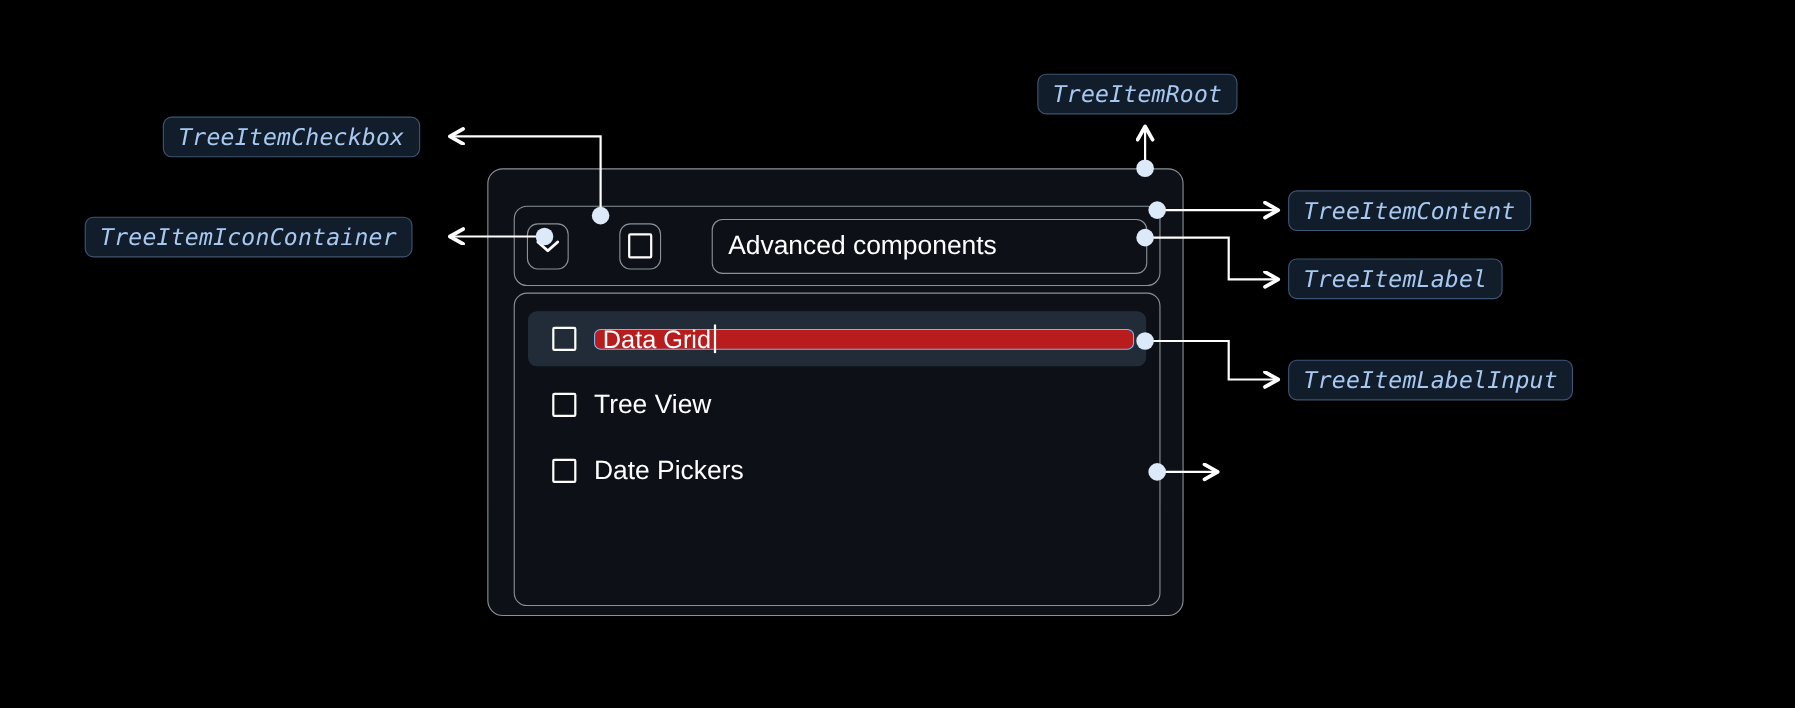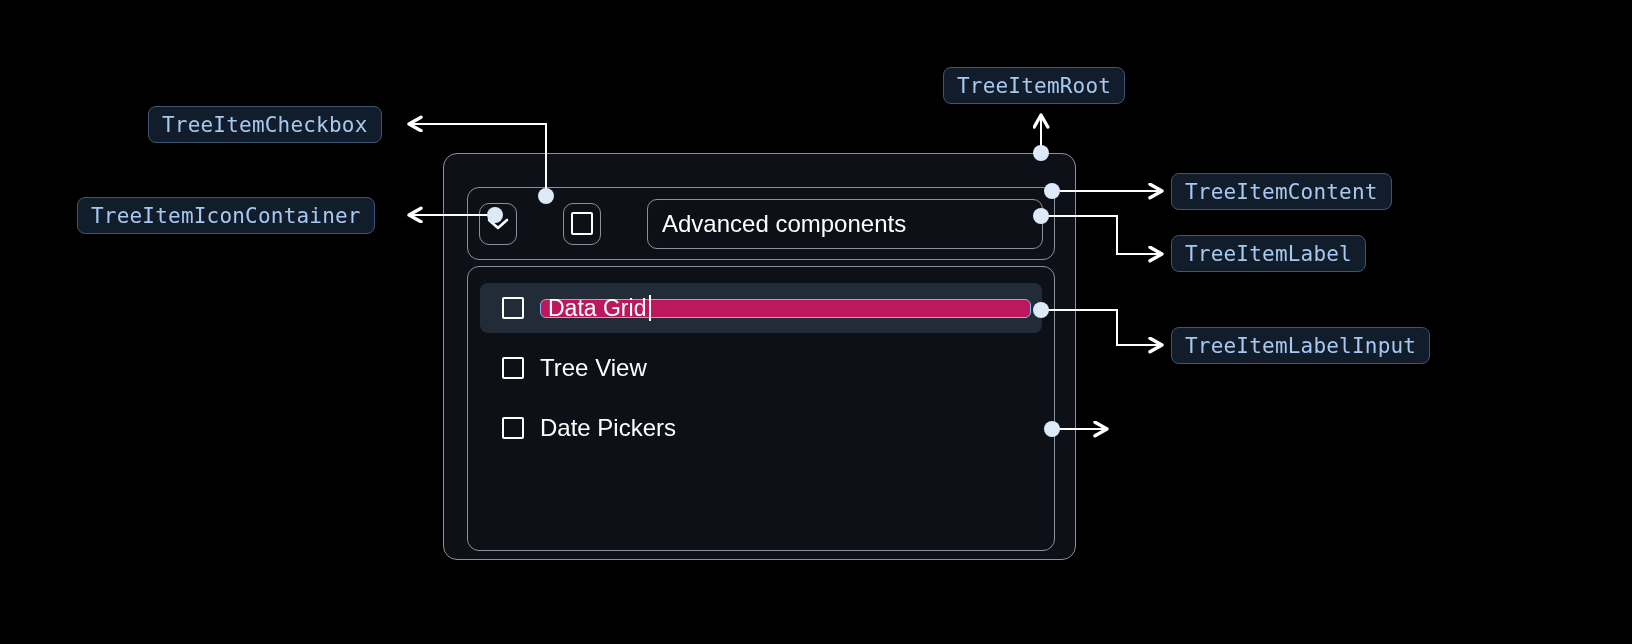--- a/index.html
+++ b/index.html
@@ -26,20 +26,21 @@
     background: #111d2b;
     border: 1px solid #3d5673;
     border-radius: 8px;
     color: #a8c8f0;
     font-family: "DejaVu Sans Mono", "Liberation Mono", monospace;
     font-size: 21px;
     letter-spacing: 0.2px;
     white-space: nowrap;
     padding: 0 13px;
     height: 37px;
+    font-style: italic;
   }
 
   
   #wires {
     position: absolute;
     left: 0; top: 0;
     width: 1632px;
     height: 644px;
     pointer-events: none;
   }
@@ -153,21 +154,21 @@
   .item-text {
     margin-left: 16px;
     color: #ffffff;
     font-size: 24px;
   }
   .item-input {
     margin-left: 16px;
     flex: 1;
     height: 19px;
     box-sizing: border-box;
-    background: #be185d;
+    background: #b91c1c;
     border: 1.5px solid #7ab6ef;
     border-radius: 6px;
     color: #ffffff;
     font-size: 23px;
     font-family: "Liberation Sans", sans-serif;
     padding: 0 6px 0 7px;
     margin-right: 11px;
     outline: none;
     display: flex;
     align-items: center;

